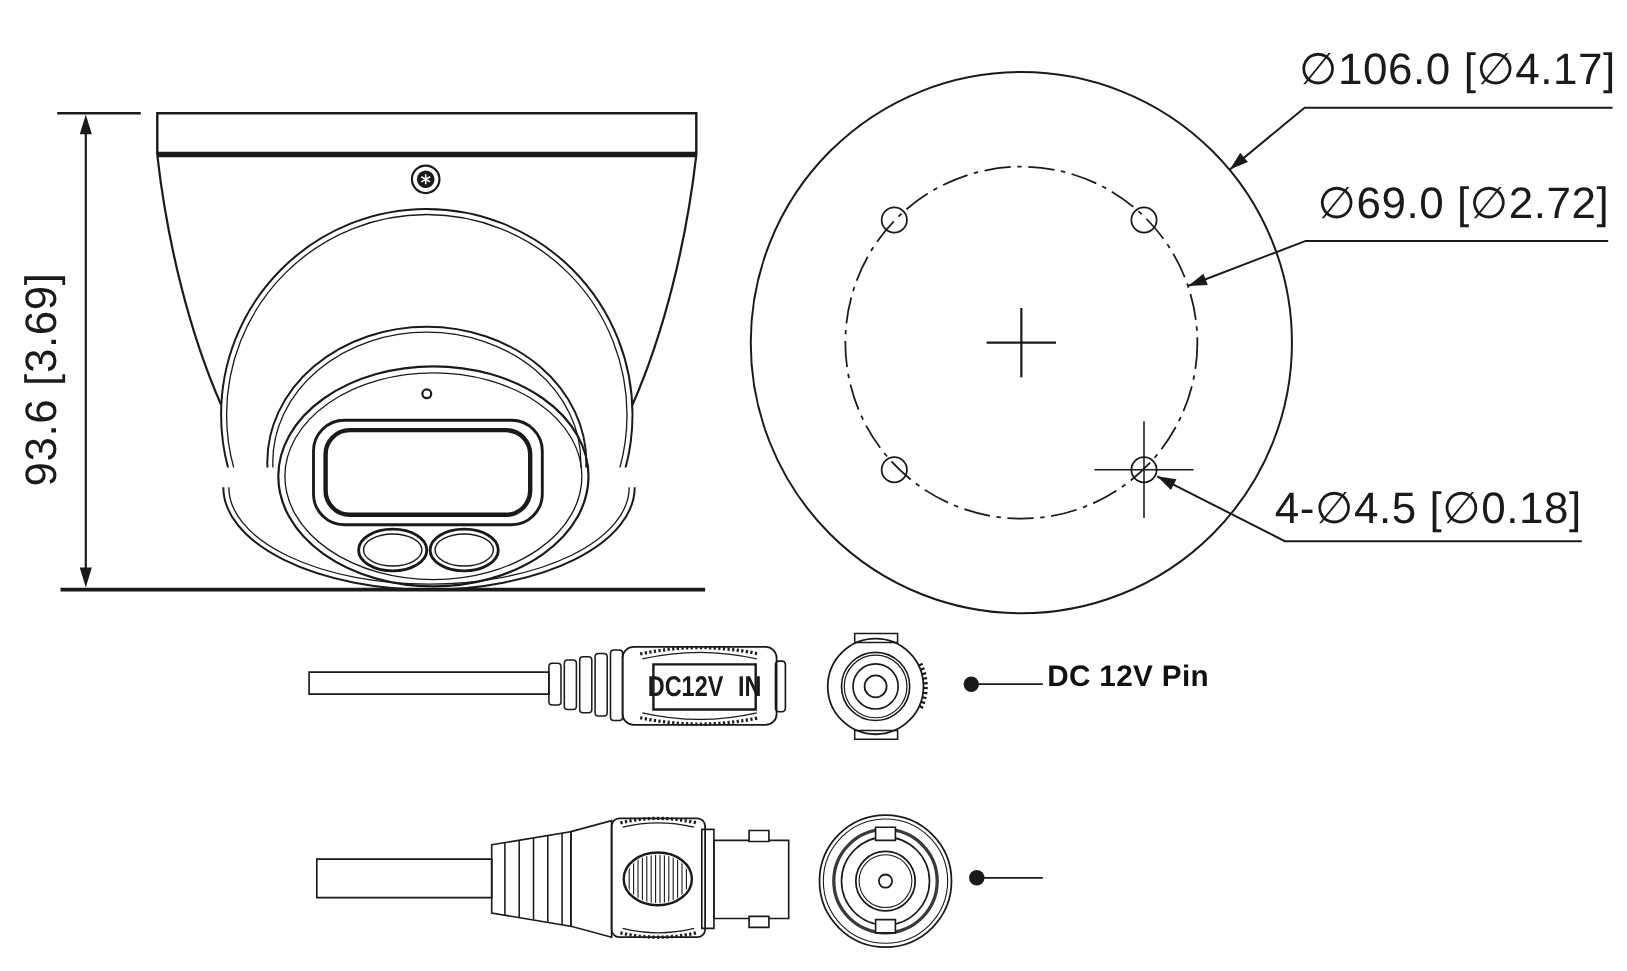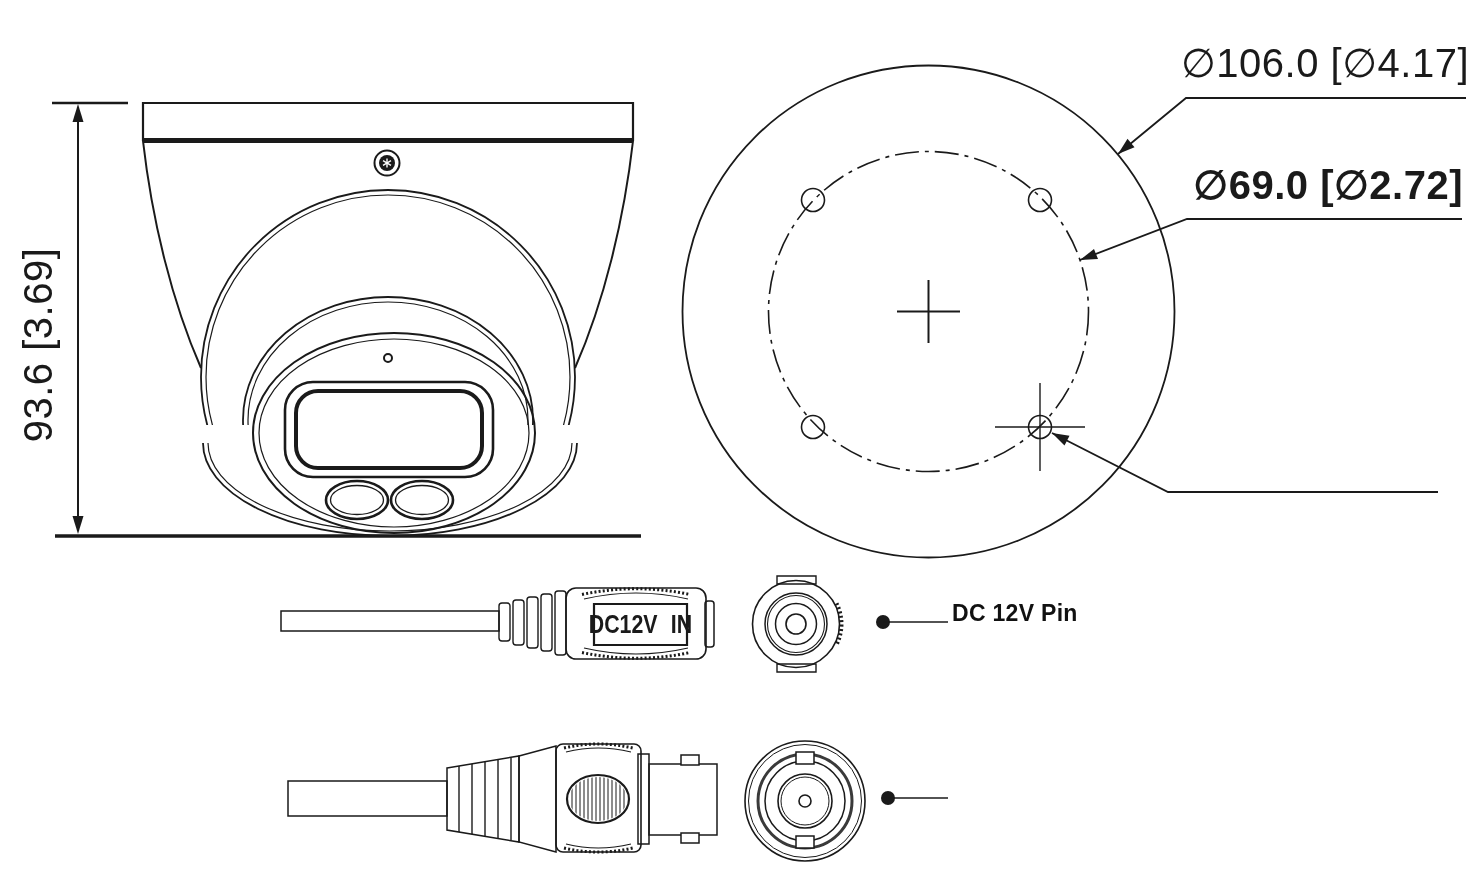--- a/index.html
+++ b/index.html
@@ -9,21 +9,21 @@
   }
   .stage svg{position:absolute;left:0;top:0;}
   .dim-label{
     position:absolute;font-size:40px;line-height:1.05;color:#1a1a1a;
     white-space:nowrap;letter-spacing:0.5px;
   }
   .dim-label.vertical{
     left:38px;top:345px;transform:translate(-50%,-50%) rotate(-90deg);
   }
   .callout-label{
-    position:absolute;font-size:23px;font-weight:bold;color:#111;
+    position:absolute;font-size:27px;font-weight:bold;color:#111;
     white-space:nowrap;letter-spacing:0.3px;
   }
   .marking-label{
     position:absolute;left:594px;top:604px;width:93px;height:41px;
     display:flex;align-items:center;justify-content:center;
     font-size:26px;font-weight:600;color:#1a1a1a;white-space:nowrap;
     transform:scaleX(0.82);transform-origin:center;word-spacing:9px;
   }
   line,path,circle,ellipse,rect,polyline{vector-effect:non-scaling-stroke;}
 </style>
@@ -222,17 +222,18 @@
     <circle cx="805" cy="801" r="6" stroke-width="1.6"></circle>
   </g>
   <g>
     <circle cx="888" cy="798" r="7" fill="#1a1a1a" stroke="none"></circle>
     <line x1="888" y1="798" x2="948" y2="798" stroke-width="1.6"></line>
   </g>
 </svg>
 
 <div class="dim-label vertical">93.6 [3.69]</div>
 <div class="dim-label" style="right:10px;top:42px;text-align:right;">∅106.0 [∅4.17]</div>
-<div class="dim-label" style="right:16px;top:164px;font-weight:bold;">∅69.0 [∅2.72]</div>
+<div class="dim-label" style="right:16px;top:164px;">∅69.0 [∅2.72]</div>
+<div class="dim-label" style="right:41px;top:441px;">4-∅4.5 [∅0.18]</div>
 <div class="marking-label">DC12V IN</div>
 <div class="callout-label" style="left:952px;top:600px;">DC 12V Pin</div>
 
 </div>
 
 </body></html>

